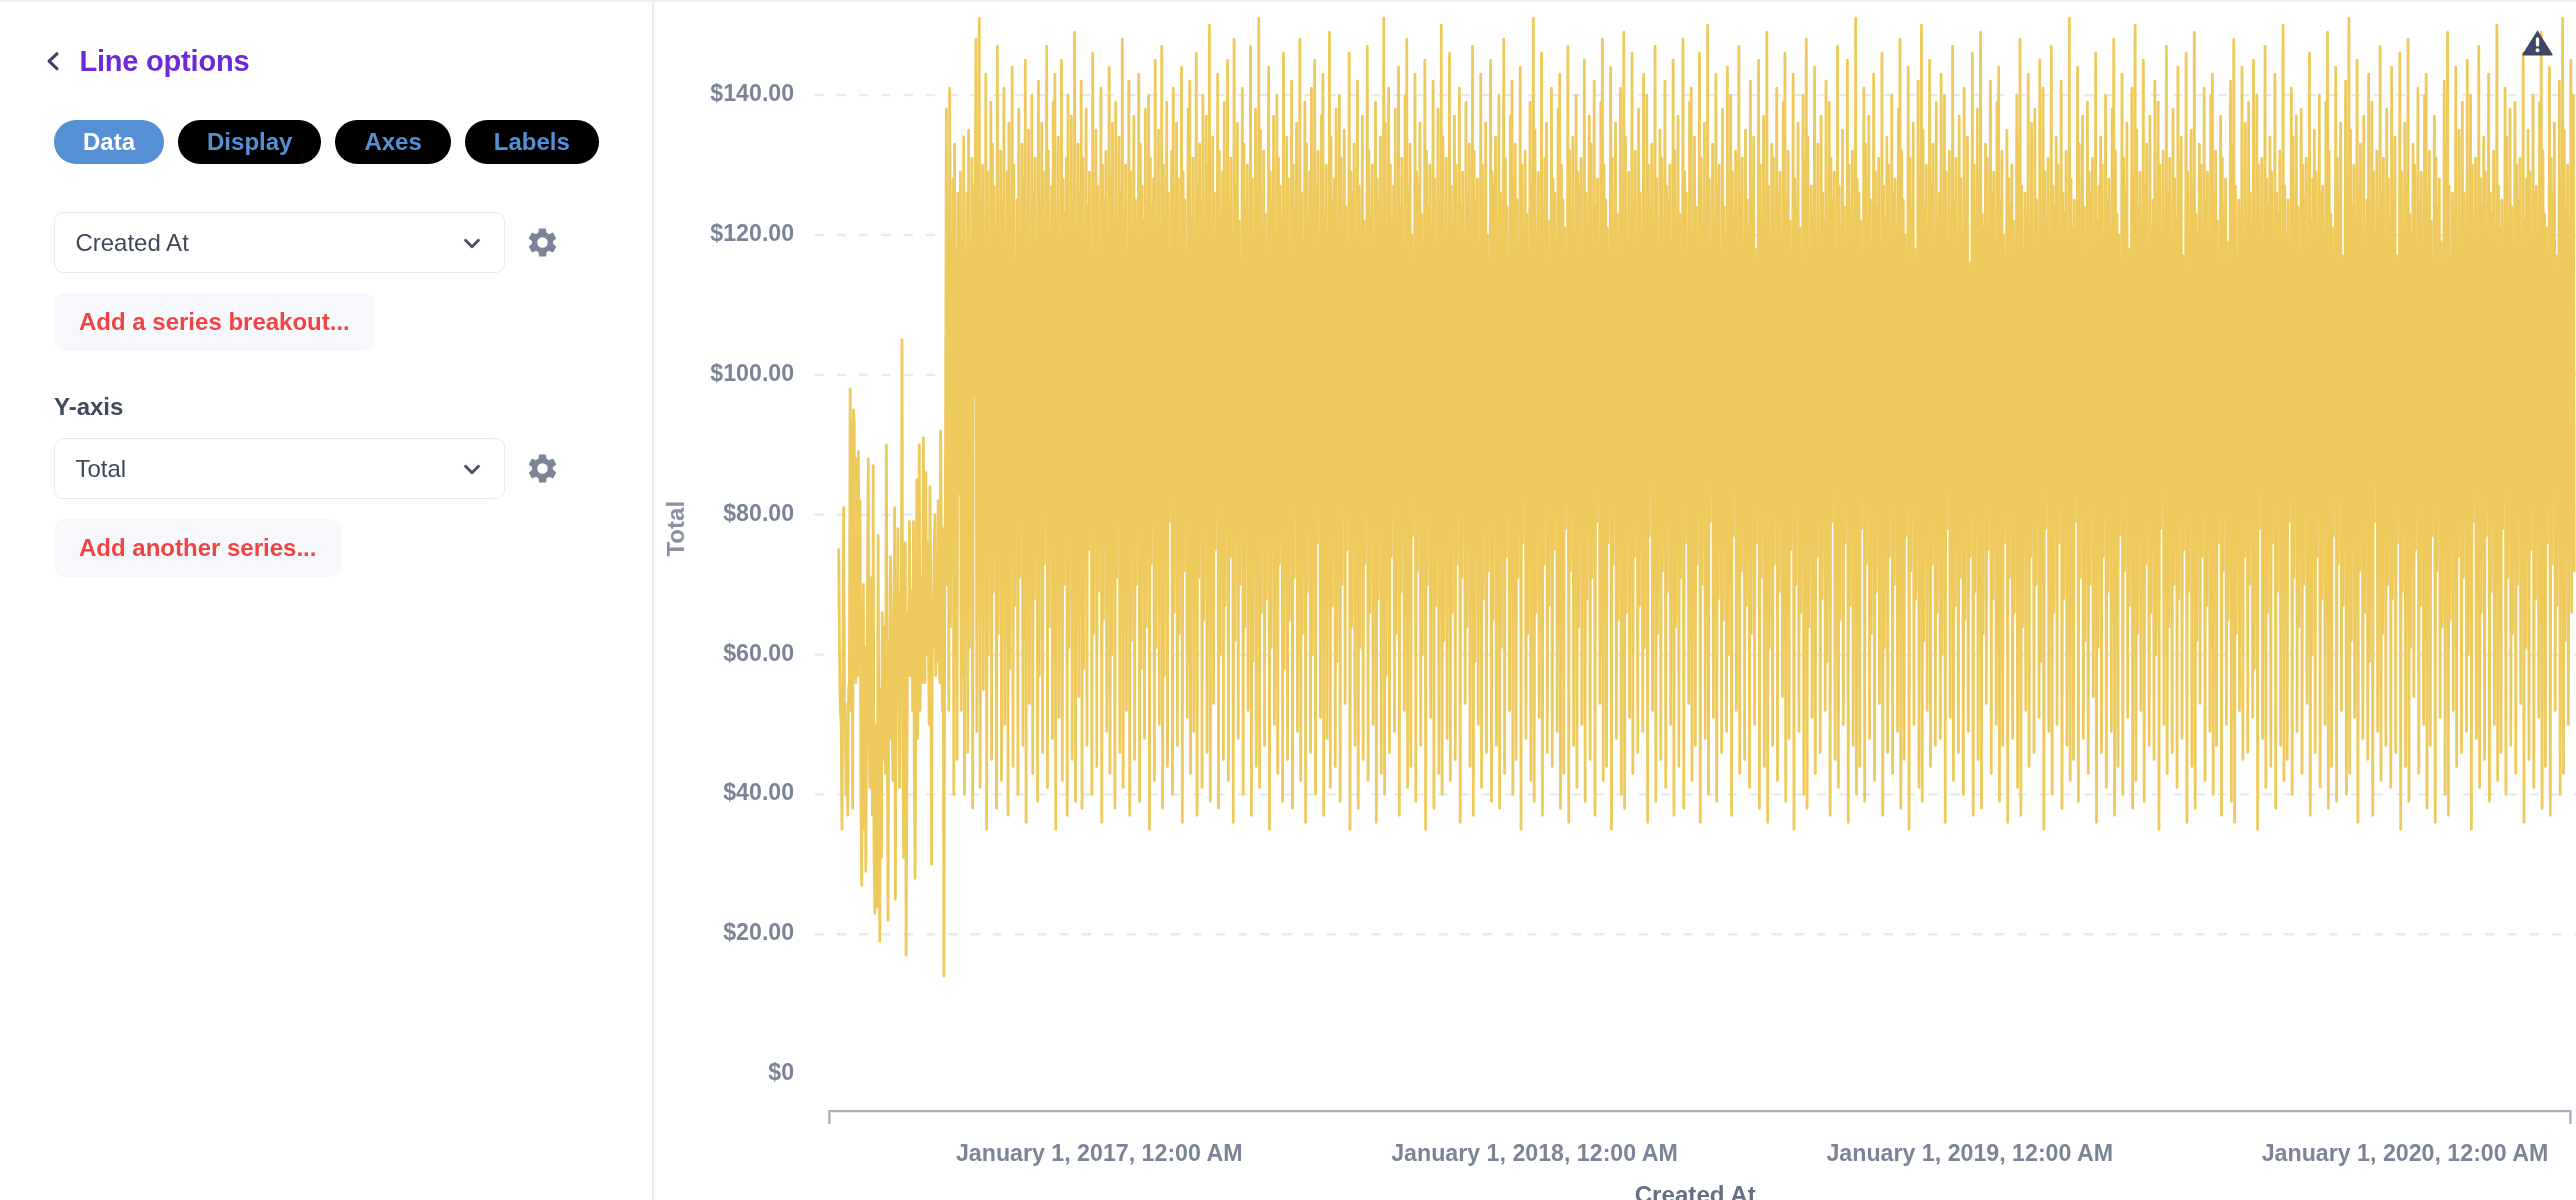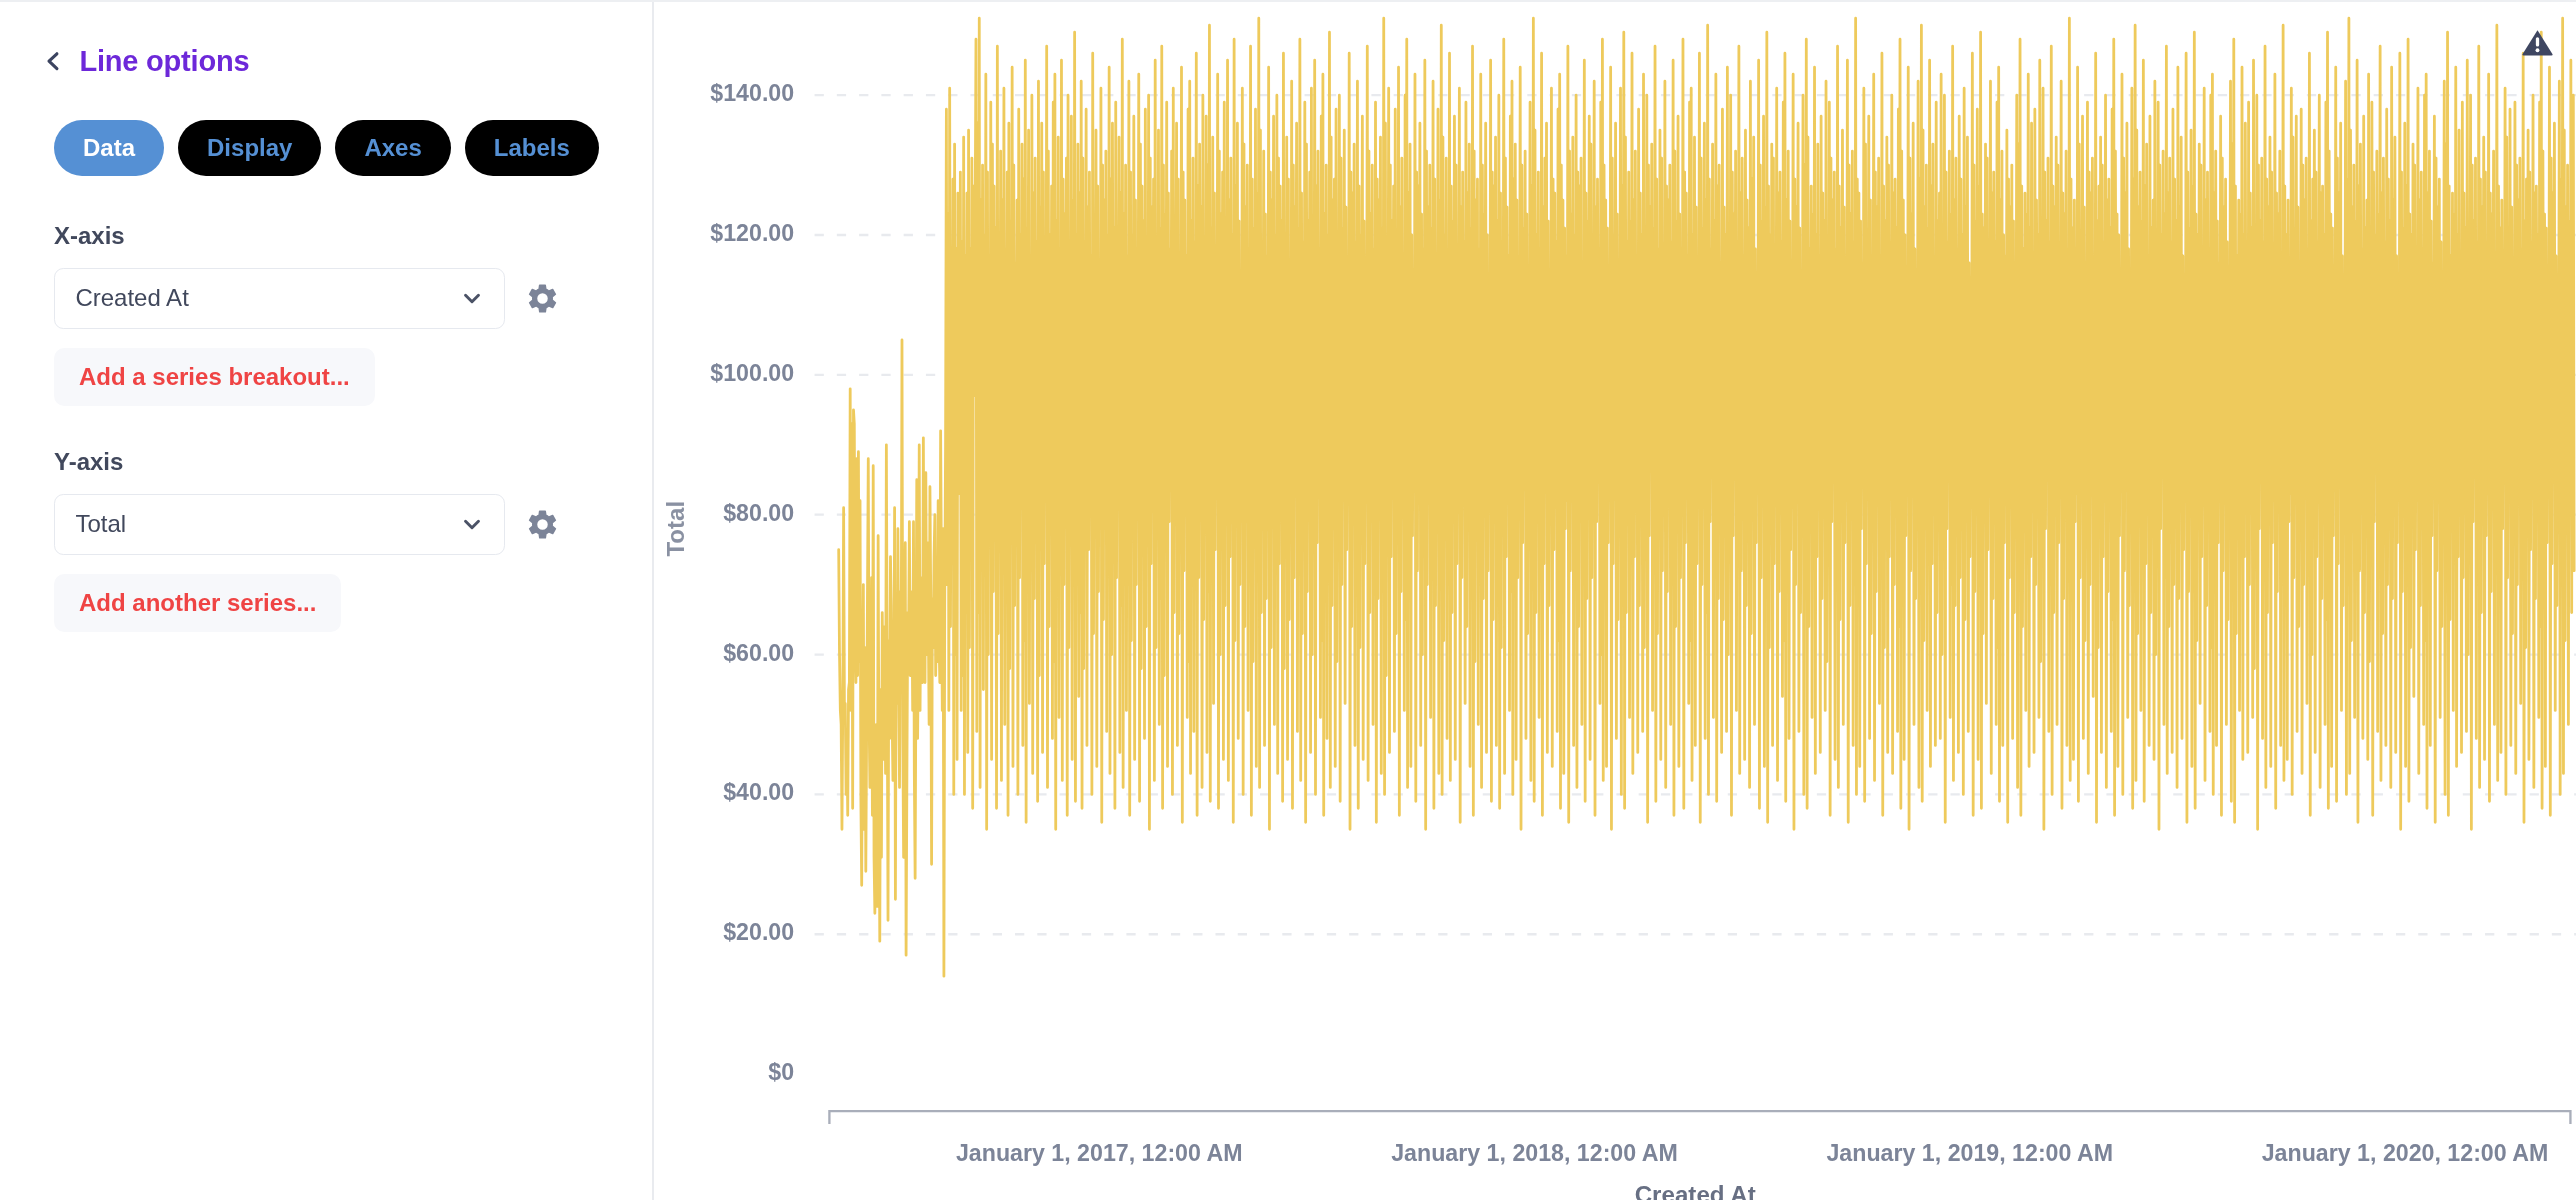--- a/index.html
+++ b/index.html
@@ -55,21 +55,21 @@
     line-height: 1;
   }
 
   .tabs {
     display: flex;
     gap: 14px;
     padding: 44px 0 0 54px;
   }
 
   .tab {
-    height: 56px;
+    height: 44px;
     padding: 0 29px;
     border-radius: 29px;
     display: flex;
     align-items: center;
     justify-content: center;
     font-size: 24px;
     font-weight: bold;
     cursor: pointer;
     border: none;
     white-space: nowrap;
@@ -224,21 +224,20 @@
     </div>
 
     <div class="tabs">
       <button class="tab active">Data</button>
       <button class="tab idle">Display</button>
       <button class="tab idle">Axes</button>
       <button class="tab idle">Labels</button>
     </div>
 
     <div class="field-group xaxis">
-      <div class="field-label">X-axis</div>
       <div class="select-row">
         <div class="select-box">
           <span class="select-value">Created At</span>
           <span class="select-chevron">
             <svg width="24" height="24" viewBox="0 0 26 26">
               <path d="M6 10 L13 17 L20 10" fill="none" stroke="#4b5266" stroke-width="3.2" stroke-linecap="round" stroke-linejoin="round"></path>
             </svg>
           </span>
         </div>
         <span class="gear">

